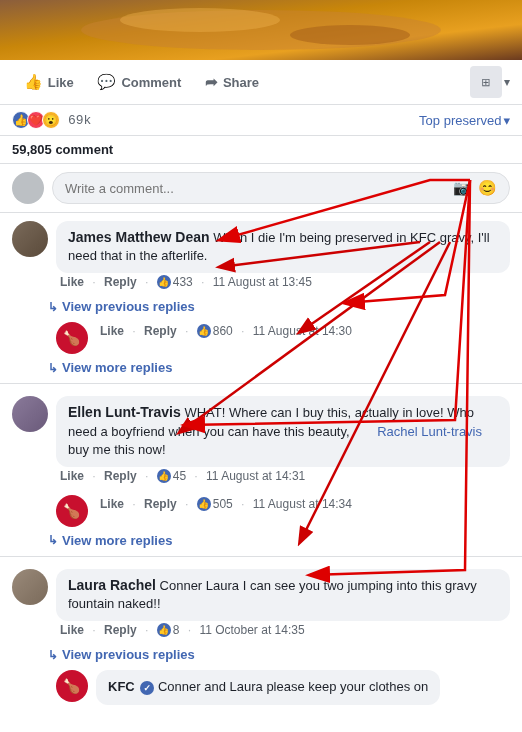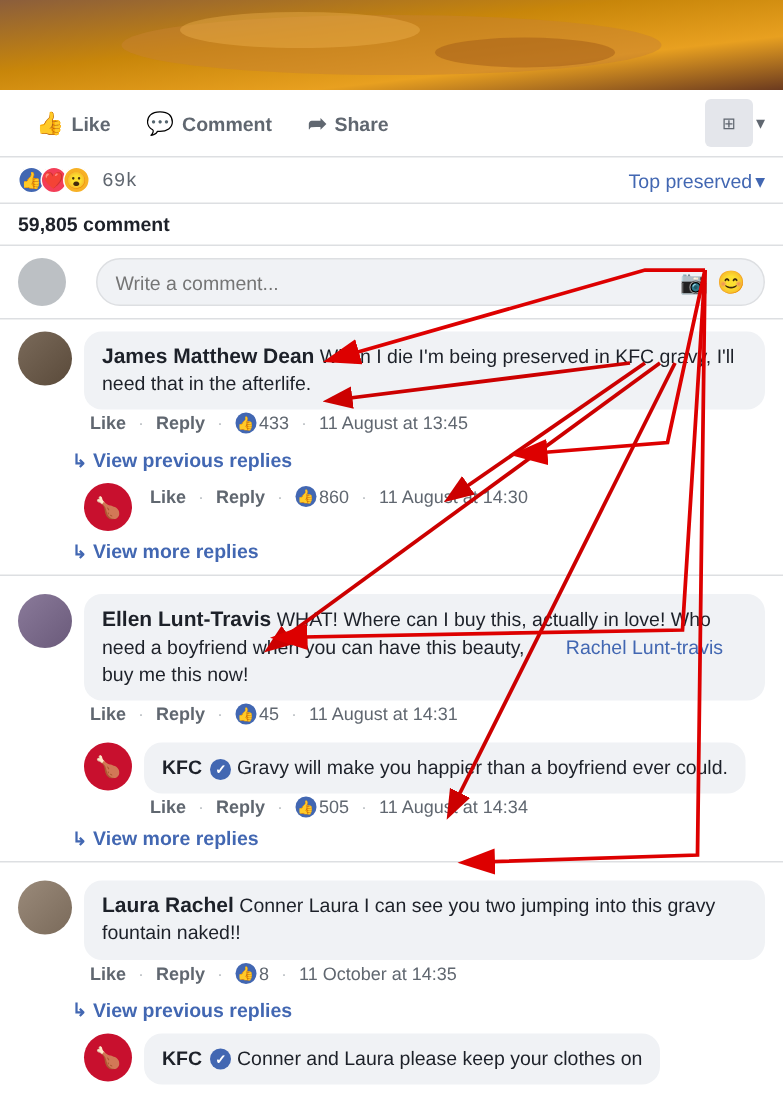--- a/index.html
+++ b/index.html
@@ -89,21 +89,21 @@
       color: #606770;
       font-size: 13px;
       border-bottom: 1px solid #dddfe2;
     }
     .shares-count a { color: #1d2129; font-weight: 600; text-decoration: none; }
 
     .comment-input-area {
       display: flex;
       align-items: center;
       padding: 8px 12px;
-      gap: 20px;
+      gap: 8px;
       border-bottom: 1px solid #dddfe2;
     }
     .comment-avatar {
       width: 32px;
       height: 32px;
       border-radius: 50%;
       background: #bcc0c4;
       flex-shrink: 0;
     }
     .comment-input-wrapper {
@@ -430,24 +430,20 @@
           </span>
           <span class="dot-sep">·</span>
           <span class="timestamp">11 August at 14:31</span>
         </div>
       </div>
     </div>
 
     <div class="kfc-reply">
       <div class="kfc-avatar">🍗</div>
       <div class="kfc-body">
-        <div class="comment-bubble">
-          <span class="kfc-name">KFC <span class="verified-badge">✓</span></span>
-          <span class="comment-text">Gravy will make you happier than a boyfriend ever could.</span>
-        </div>
         <div class="comment-actions">
           <span class="comment-action-link">Like</span>
           <span class="dot-sep">·</span>
           <span class="comment-action-link">Reply</span>
           <span class="dot-sep">·</span>
           <span class="reaction-btn-inline">
             <span class="reaction-circle rc-blue">👍</span>
             <span>505</span>
           </span>
           <span class="dot-sep">·</span>

